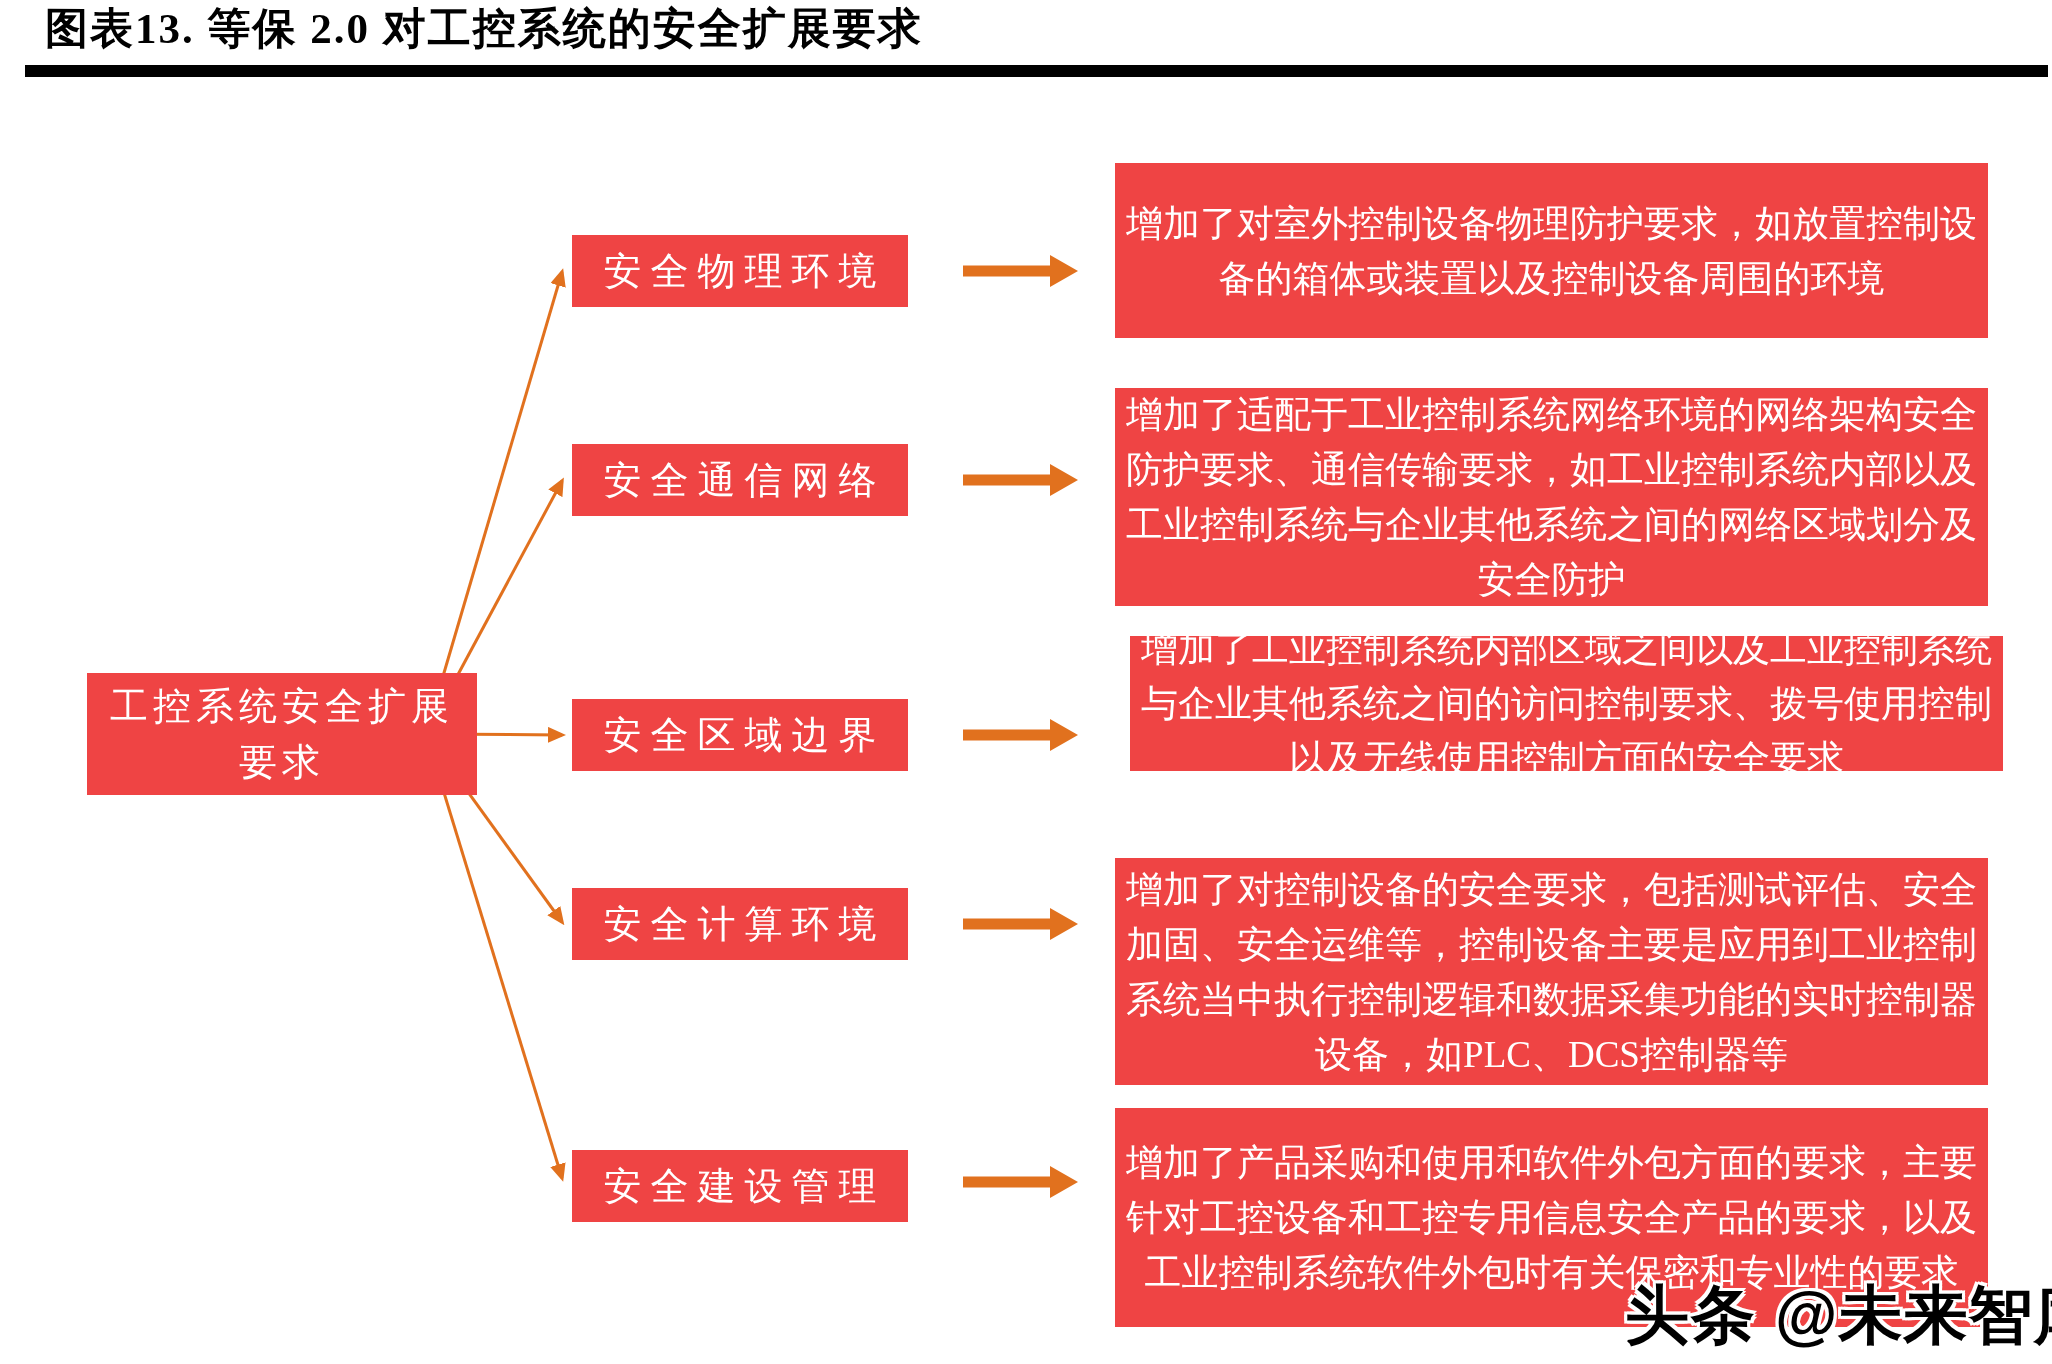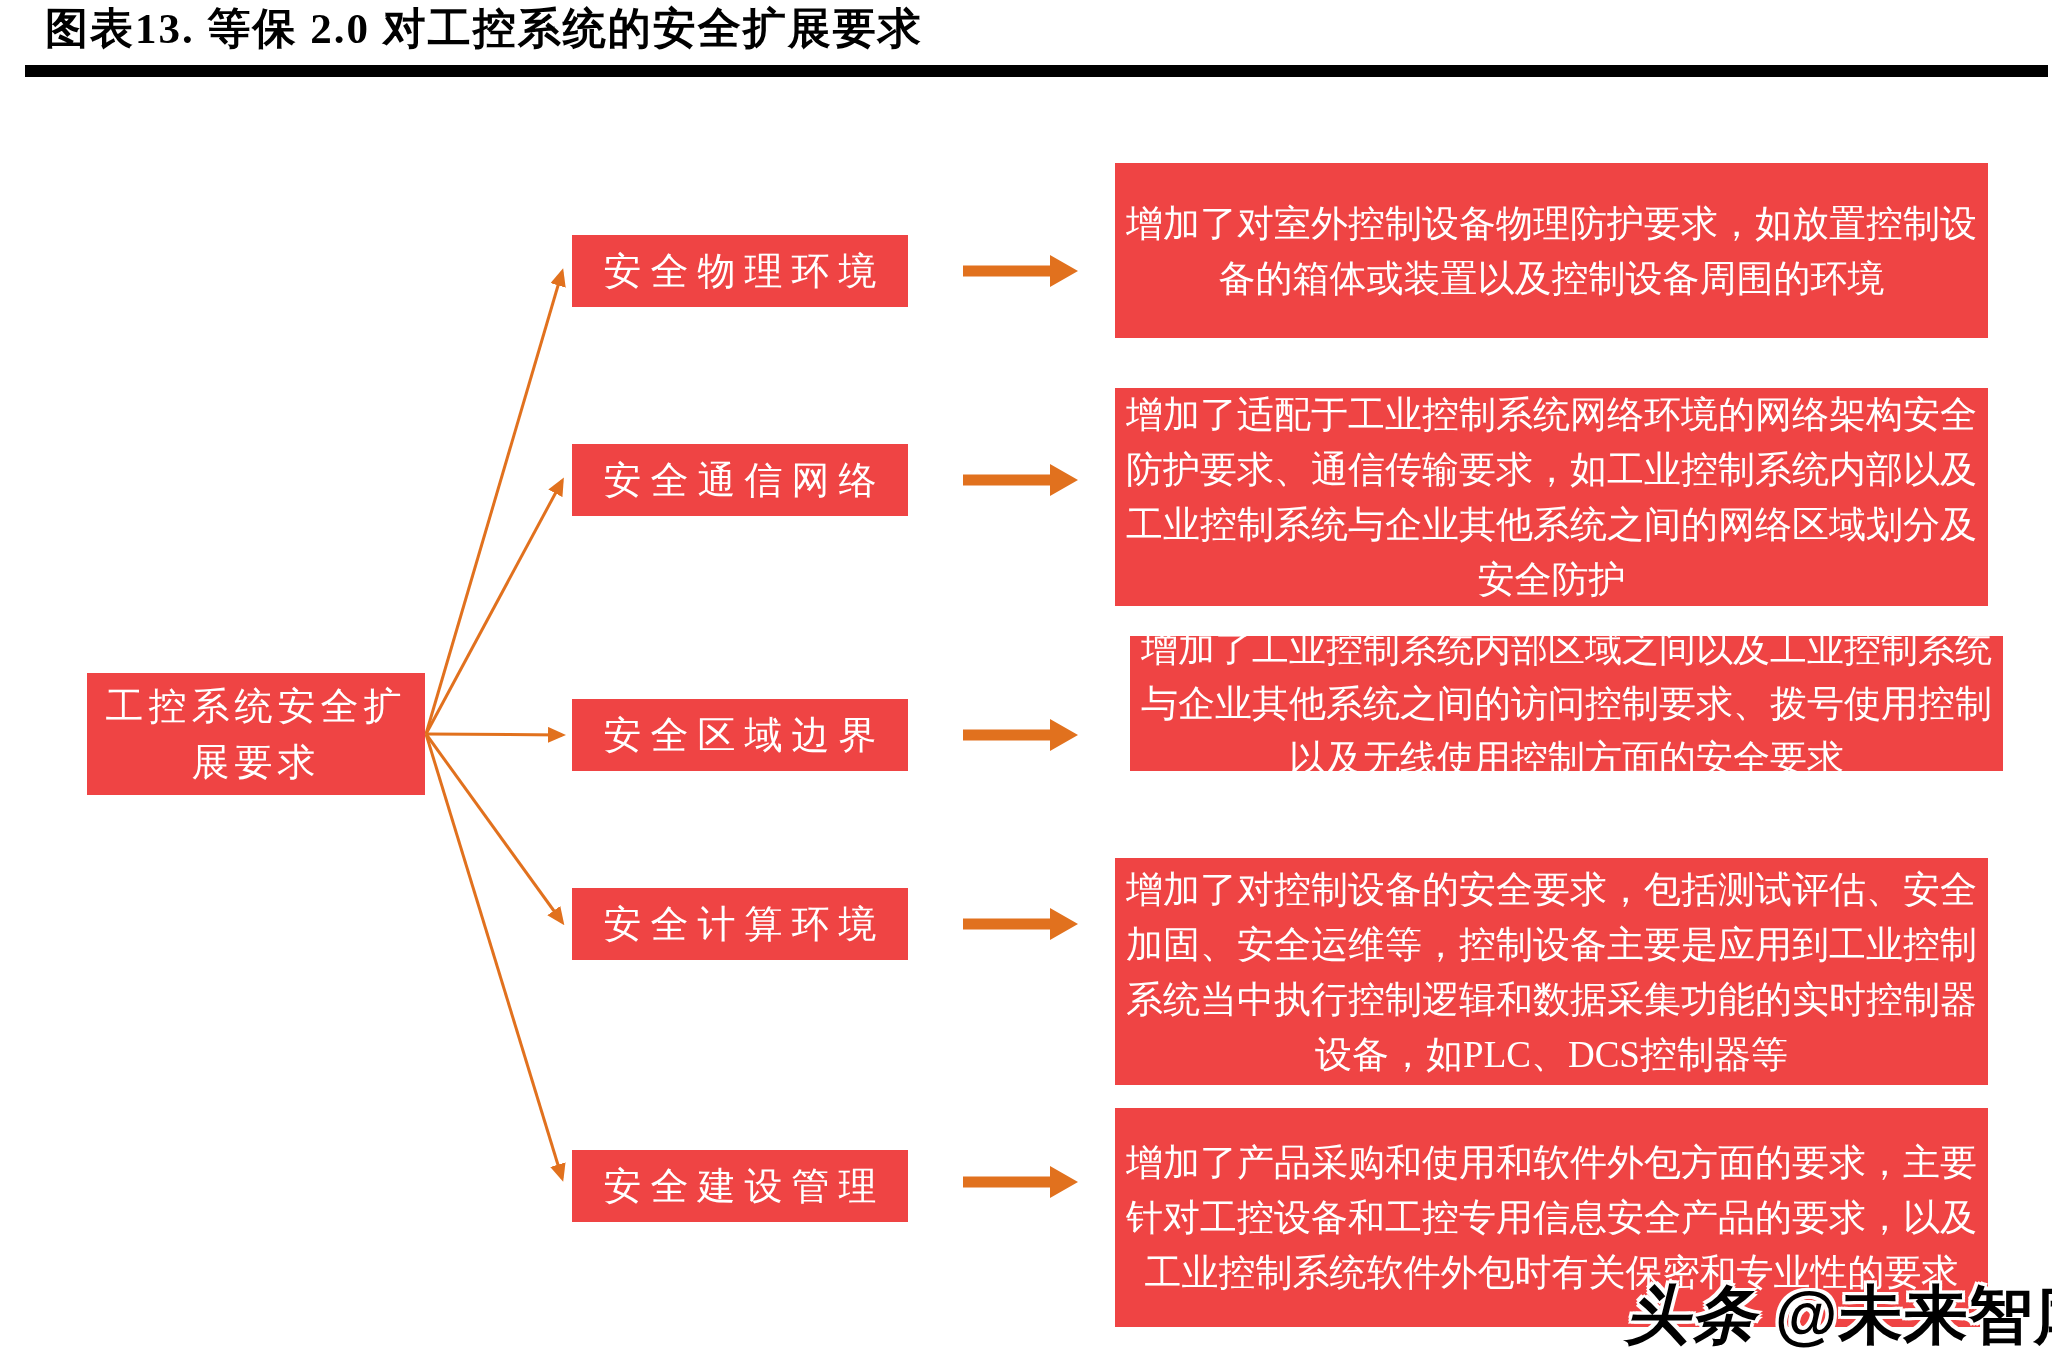--- a/index.html
+++ b/index.html
@@ -36,21 +36,21 @@
     color: #ffffff;
     display: flex;
     align-items: center;
     justify-content: center;
     text-align: center;
     box-sizing: border-box;
   }
   .root-box {
     left: 87px;
     top: 673px;
-    width: 338px;
+    width: 390px;
     height: 122px;
     font-size: 38px;
     line-height: 56px;
     letter-spacing: 5px;
     padding: 0 12px;
   }
   .mid-box {
     left: 572px;
     width: 336px;
     height: 72px;
@@ -88,21 +88,21 @@
     left: 1625px;
     top: 1272px;
     color: #000000;
     font-size: 64px;
     white-space: nowrap;
     font-family: "Liberation Sans", sans-serif;
     text-shadow:
       -3px -3px 0 #fff, 3px -3px 0 #fff, -3px 3px 0 #fff, 3px 3px 0 #fff,
       -3px 0 0 #fff, 3px 0 0 #fff, 0 -3px 0 #fff, 0 3px 0 #fff;
   }
-  .watermark .brand { font-weight: 900; letter-spacing: 2px; font-style: italic; }
+  .watermark .brand { font-weight: 900; letter-spacing: 2px; }
   .watermark .handle { font-weight: 700; margin-left: 18px; letter-spacing: 1px; }
 </style>
 </head>
 <body>
 
 <div class="canvas">
 
   <div class="figure-title">图表13.  等保 2.0 对工控系统的安全扩展要求</div>
 
   <div class="title-rule"></div>

